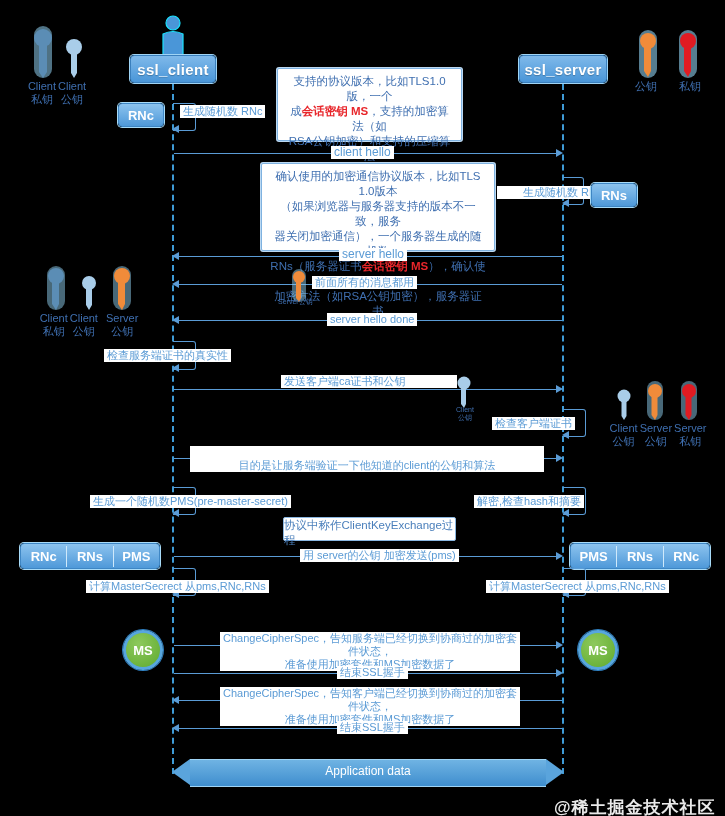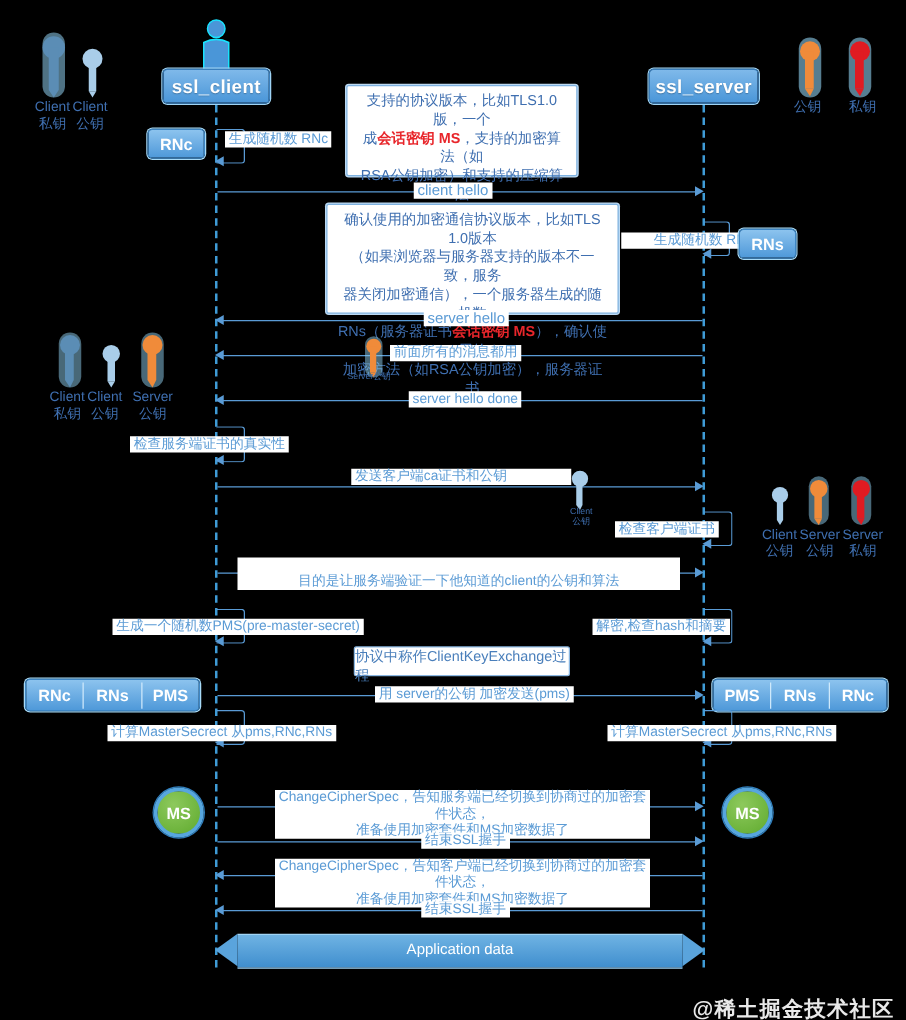--- a/index.html
+++ b/index.html
@@ -69,21 +69,21 @@
   .keycap .cn{font-size:11px;}
 
   
   .ms{position:absolute;border-radius:50%;
     background:radial-gradient(circle at 38% 32%, #8dc95c, #5faa2e);
     border:3px solid #57a6de;color:#fff;font-size:13px;font-weight:bold;
     display:flex;align-items:center;justify-content:center;
     box-shadow:0 0 0 1px #2f7fbf;}
 
   
-  .appbar{position:absolute;height:26px;}
+  .appbar{position:absolute;height:26px;margin-top:12px;}
   .appbar .bar{position:absolute;left:18px;right:18px;top:0;height:26px;
     background:linear-gradient(#6fb3e3,#3f8ece);
     border-top:1px solid #9fd4f5;border-bottom:1px solid #9fd4f5;}
   .appbar .tipL{position:absolute;left:0;top:0;width:0;height:0;
     border-top:13px solid transparent;border-bottom:13px solid transparent;
     border-right:18px solid #5aa4dc;}
   .appbar .tipR{position:absolute;right:0;top:0;width:0;height:0;
     border-top:13px solid transparent;border-bottom:13px solid transparent;
     border-left:18px solid #5aa4dc;}
   .appbar .txt{position:absolute;left:0;right:0;top:5px;text-align:center;

